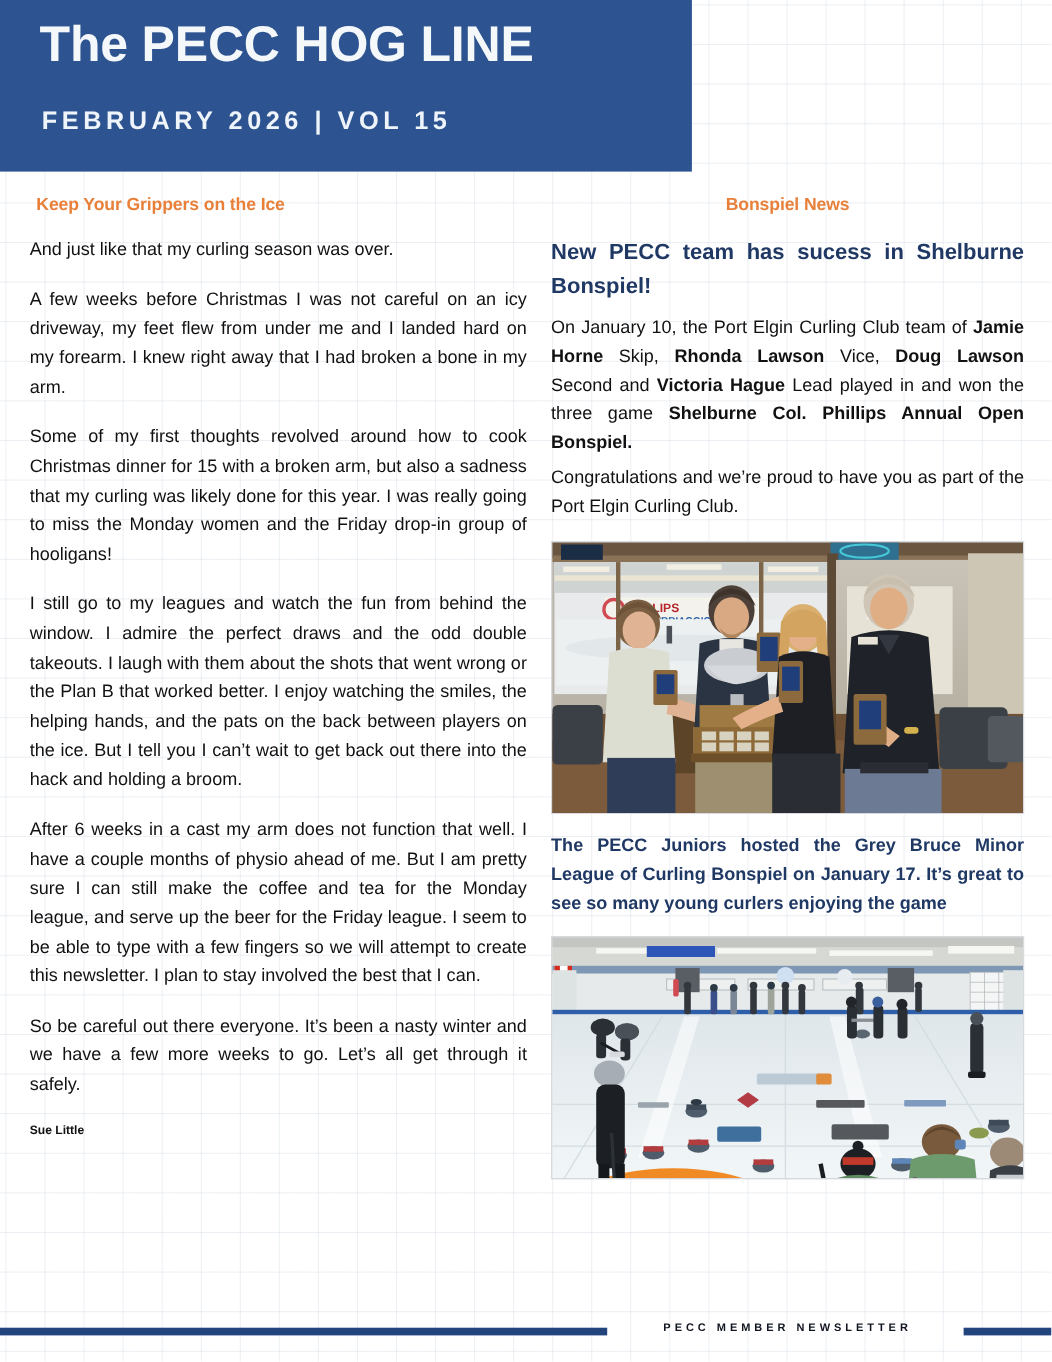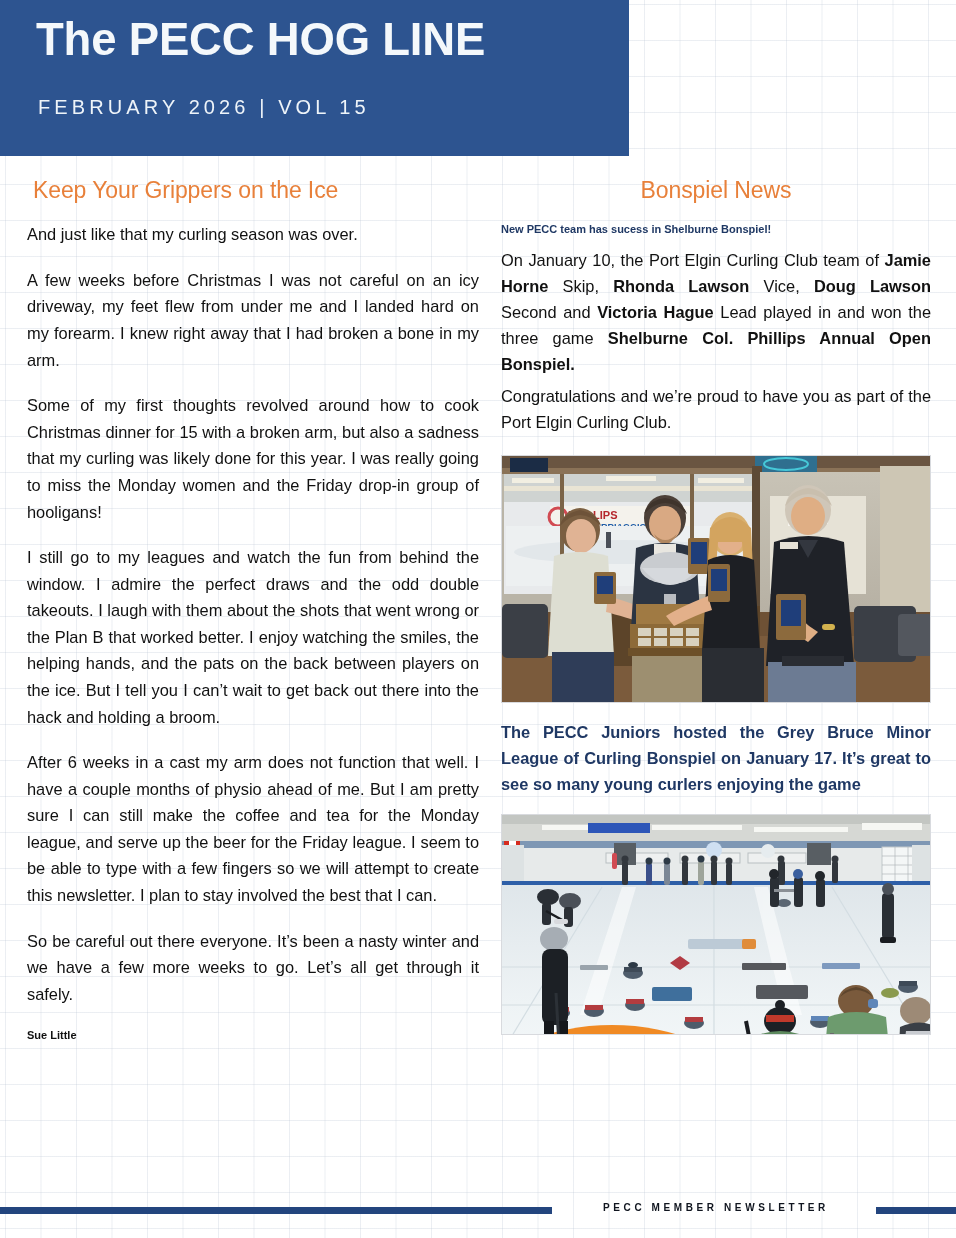--- a/index.html
+++ b/index.html
@@ -46,22 +46,22 @@
     font-size: 45.5px;
     font-weight: bold;
     letter-spacing: -0.2px;
     line-height: 1.0;
     white-space: nowrap;
   }
   .header-sub {
     position: absolute;
     left: 38px; top: 96px;
     color: #eef4f9;
-    font-size: 20px;
-    font-weight: normal;
+    font-size: 23px;
+    font-weight: bold;
     letter-spacing: 4.1px;
     white-space: nowrap;
   }
   .header-logo-panel {
     position: absolute;
     left: 629px; top: 0;
     width: 327px; height: 156px;
     background: #f0f7fa;
     overflow: hidden;
   }
@@ -74,22 +74,22 @@
     width: 452px;
   }
   .col-right {
     position: absolute;
     left: 501px; top: 178px;
     width: 430px;
   }
 
   .head-orange {
     color: #e8803a;
-    font-size: 23px;
-    font-weight: normal;
+    font-size: 16px;
+    font-weight: bold;
     letter-spacing: -0.1px;
     line-height: 1.1;
     margin: 0 0 18px 0;
   }
   .head-orange.left { text-align: left; padding-left: 6px; }
   .head-orange.right { text-align: center; }
 
   p.body {
     margin: 0 0 19px 0;
     font-size: 16.4px;
@@ -101,21 +101,21 @@
   p.body.last { margin-bottom: 0; }
   .signature {
     margin: 22px 0 0 0;
     font-size: 11px;
     font-weight: bold;
     color: #111111;
   }
 
   p.navy {
     margin: 0 0 10px 0;
-    font-size: 11px;
+    font-size: 20px;
     line-height: 1.56;
     color: #1f3864;
     font-weight: bold;
     text-align: justify;
     text-justify: inter-word;
   }
   p.rbody {
     margin: 0 0 6px 0;
     font-size: 16.4px;
     line-height: 1.58;

